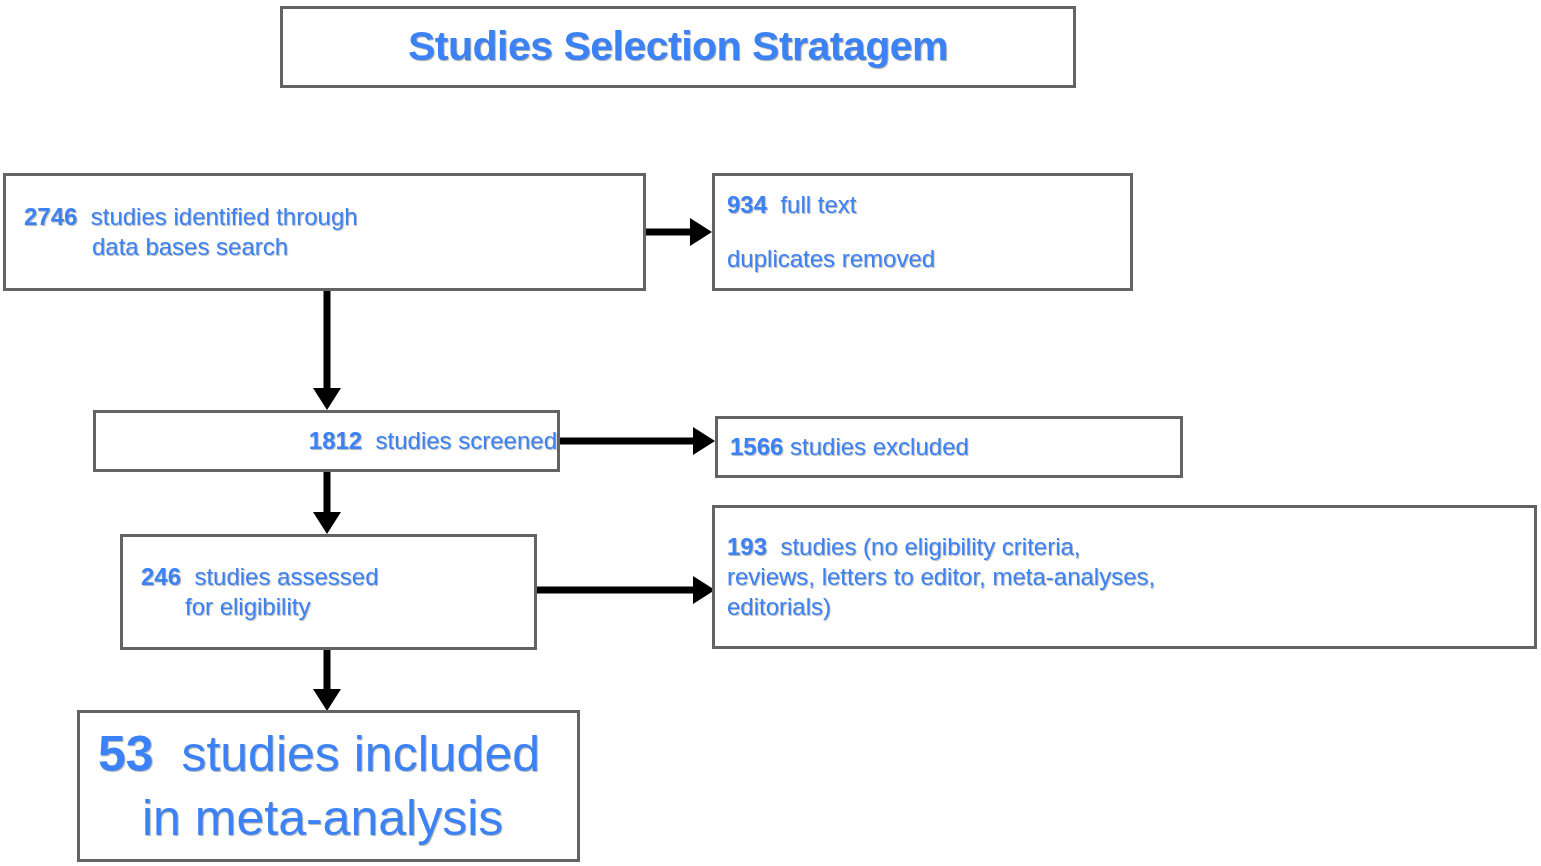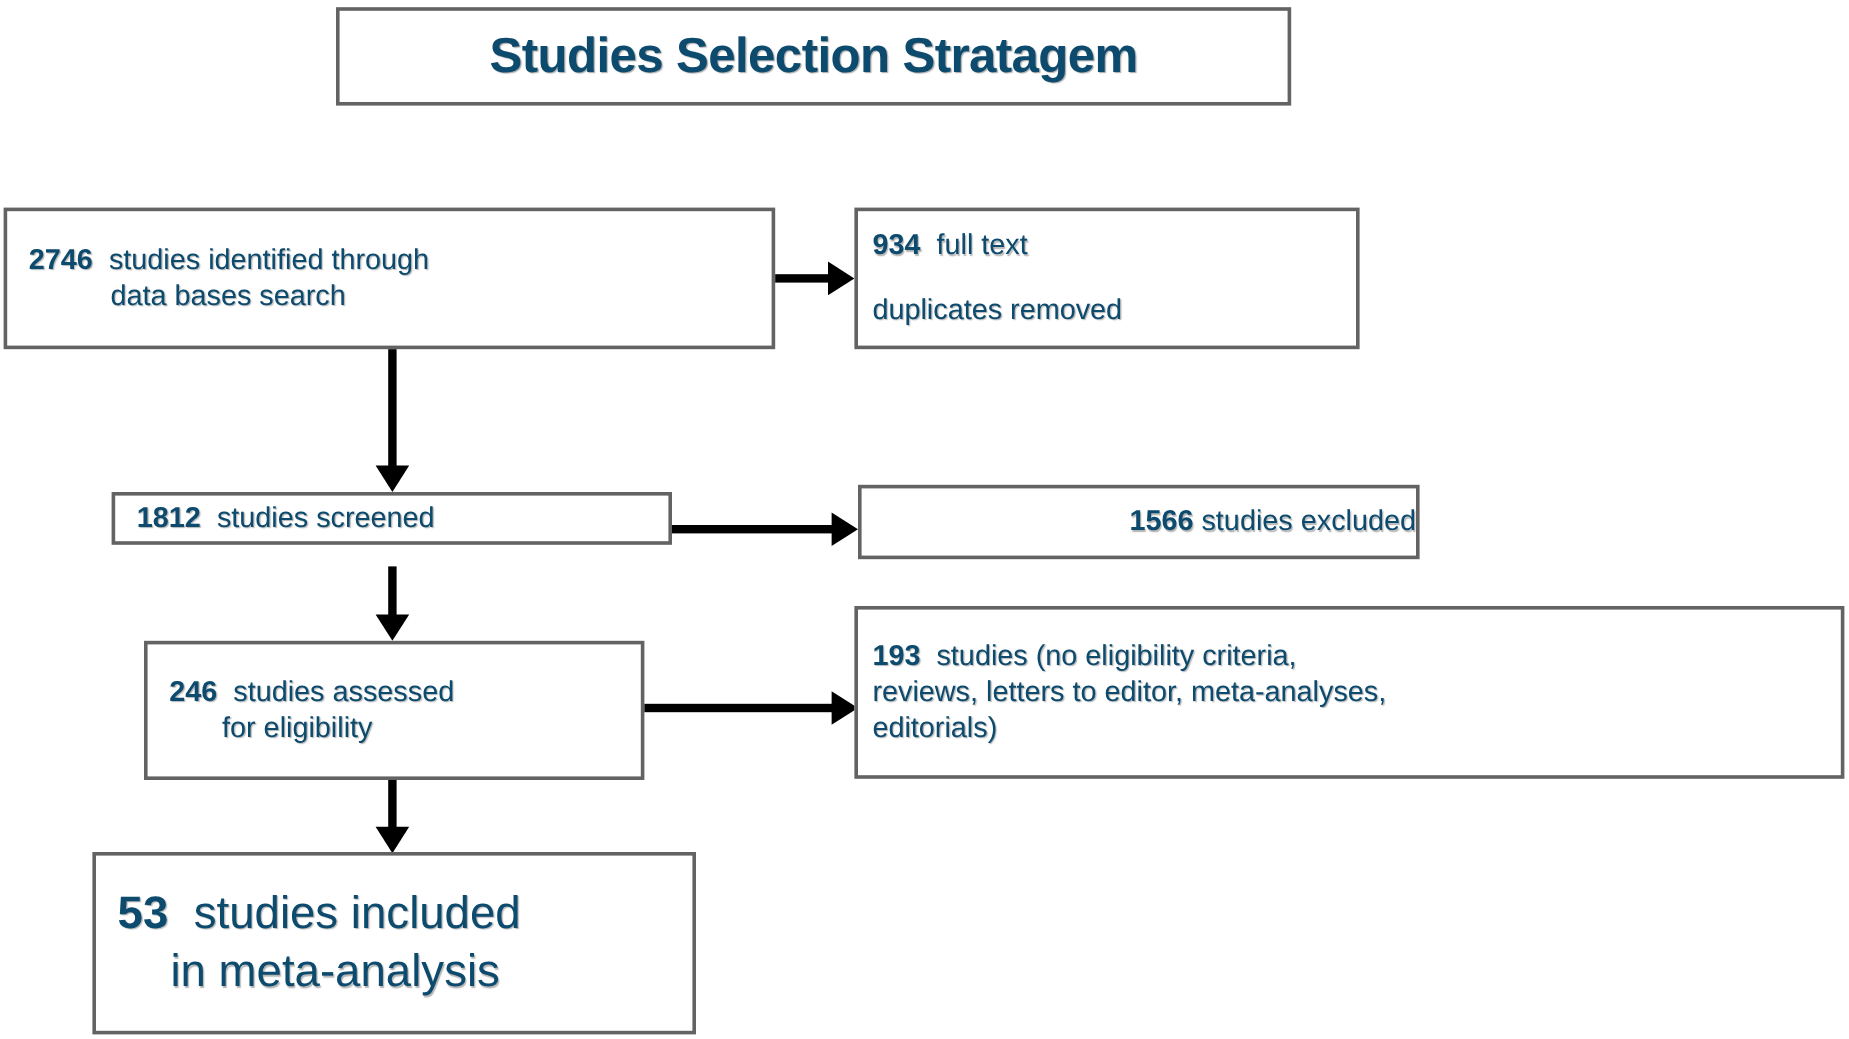--- a/index.html
+++ b/index.html
@@ -15,21 +15,21 @@
     width: 1541px;
     height: 866px;
     background: #ffffff;
     overflow: hidden;
   }
   .box {
     position: absolute;
     box-sizing: border-box;
     border: 3px solid #636363;
     background: #ffffff;
-    color: #0c4a6e;
+    color: #3b82f6;
     display: flex;
     flex-direction: column;
     justify-content: center;
   }
   .title-box {
     align-items: center;
     justify-content: center;
   }
   .title-text {
     font-size: 41px;
@@ -39,21 +39,21 @@
     white-space: nowrap;
     text-shadow: 1px 1px 1px rgba(0,0,0,0.35);
   }
   .line {
     font-size: 24px;
     line-height: 1.24;
     white-space: nowrap;
     text-shadow: 1px 1px 1px rgba(0,0,0,0.3);
   }
   .line.big {
-    font-size: 38px;
+    font-size: 50px;
     line-height: 1.28;
   }
   .num {
     font-weight: bold;
   }
   .pad-l {
     padding-left: 18px;
   }
   .pad-l-sm {
     padding-left: 12px;
@@ -127,30 +127,30 @@
   <div class="box" style="left:712px; top:173px; width:421px; height:118px;gap:24px;">
     <div class="line pad-l-sm"><span class="num">934</span>&nbsp;&nbsp;<span>full text</span></div>
     <div class="line pad-l-sm">duplicates removed</div>
   </div>
 
   <div class="v-arrow" style="left:300px; top:291px; width:54px; height:119px;">
     <div class="shaft" style="height:99px;"></div>
     <div class="head"></div>
   </div>
 
-  <div class="box" style="left:93px; top:410px; width:467px; height:44px;">
+  <div class="box" style="left:93px; top:410px; width:467px; height:62px;text-align:right;">
     <div class="line pad-l"><span class="num">1812</span>&nbsp;&nbsp;<span>studies screened</span></div>
   </div>
 
   <div class="h-arrow" style="left:560px; top:411px; width:155px; height:60px;">
     <div class="shaft" style="width:140px;"></div>
     <div class="head"></div>
   </div>
 
-  <div class="box" style="left:715px; top:404px; width:468px; height:62px;align-items:flex-end;">
+  <div class="box" style="left:715px; top:416px; width:468px; height:62px;">
     <div class="line pad-l-sm"><span class="num">1566</span>&nbsp;<span>studies excluded</span></div>
   </div>
 
   <div class="v-arrow" style="left:300px; top:472px; width:54px; height:62px;">
     <div class="shaft" style="height:42px;"></div>
     <div class="head"></div>
   </div>
 
   <div class="box" style="left:120px; top:534px; width:417px; height:116px;">
     <div class="line pad-l"><span class="num">246</span>&nbsp;&nbsp;<span>studies assessed</span></div>

